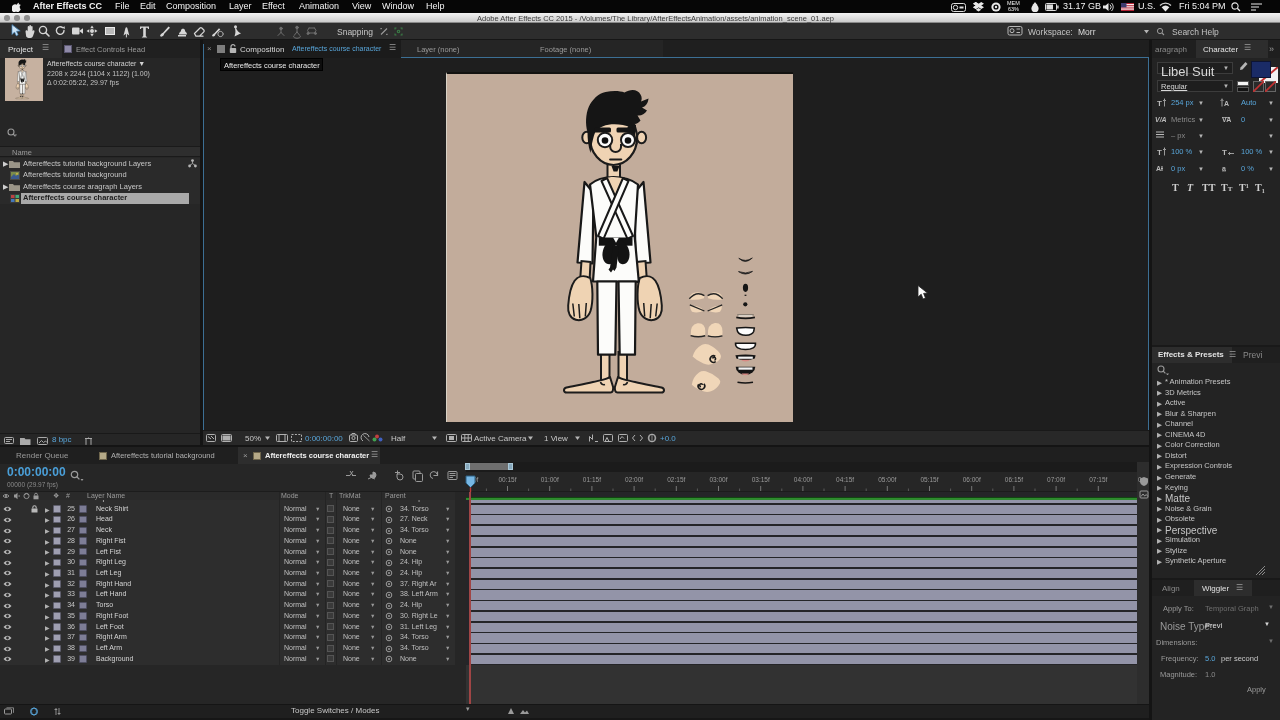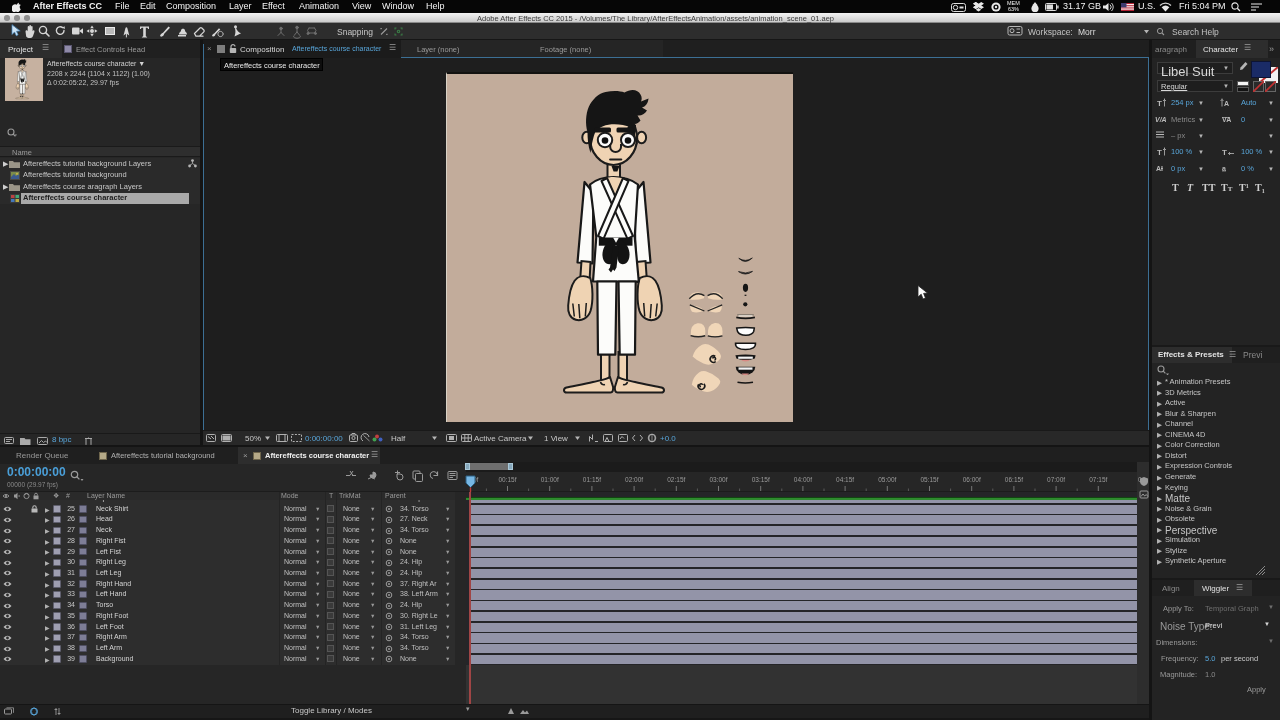--- a/index.html
+++ b/index.html
@@ -1136,21 +1136,21 @@
   <div class="abs" style="left:0;top:256.5px;width:1150px;height:14px;background:#1f1f1f;border-top:1px solid #151515;"></div>
   <svg class="abs" style="left:4px;top:259.5px" width="60" height="9" viewBox="0 0 60 9">
     <g fill="none" stroke="#9a9a9a" stroke-width="1">
       <rect x="0.5" y="2" width="7" height="5" rx="0.8"></rect>
           <path d="M2.5,0.8 h7 v5" opacity="0.8"></path>
       <circle cx="30" cy="4.5" r="3.5" stroke="#58a5d9"></circle>
           <path d="M27.5,4.5 a2.5,3.5 0 0 0 5,0 a2.5,3.5 0 0 0 -5,0" stroke="#58a5d9" stroke-width="0.8"></path>
       <path d="M52,1 v7 M55,1 v7 M50.5,2.5 h2.8 M53.7,6.5 h2.8" stroke-width="0.9"></path>
     </g>
   </svg>
-  <span class="tx" style="left:291px;top:258.5px;font-size:8px;color:#c8c8c8;">Toggle Library / Modes</span>
+  <span class="tx" style="left:291px;top:258.5px;font-size:8px;color:#c8c8c8;">Toggle Switches / Modes</span>
   <span class="tx" style="left:466px;top:258px;font-size:7px;color:#9a9a9a;">▾</span>
   <svg class="abs" style="left:506px;top:258.5px" width="30" height="10" viewBox="0 0 30 10">
     <path d="M2,8 L5,2 L8,8 Z" fill="#9a9a9a"></path>
         <path d="M14,8 l3,-4 2,2.5 2,-2 2,3.5 Z" fill="#9a9a9a"></path>
   </svg>
   <div class="abs" style="left:0;top:270.5px;width:1150px;height:2.5px;background:#161616;"></div>
 </div>
 
 <div class="abs" style="left:200px;top:40px;width:3px;height:407px;background:#141414;"></div>
 <div class="abs" style="left:1149px;top:40px;width:3px;height:680px;background:#141414;"></div>

